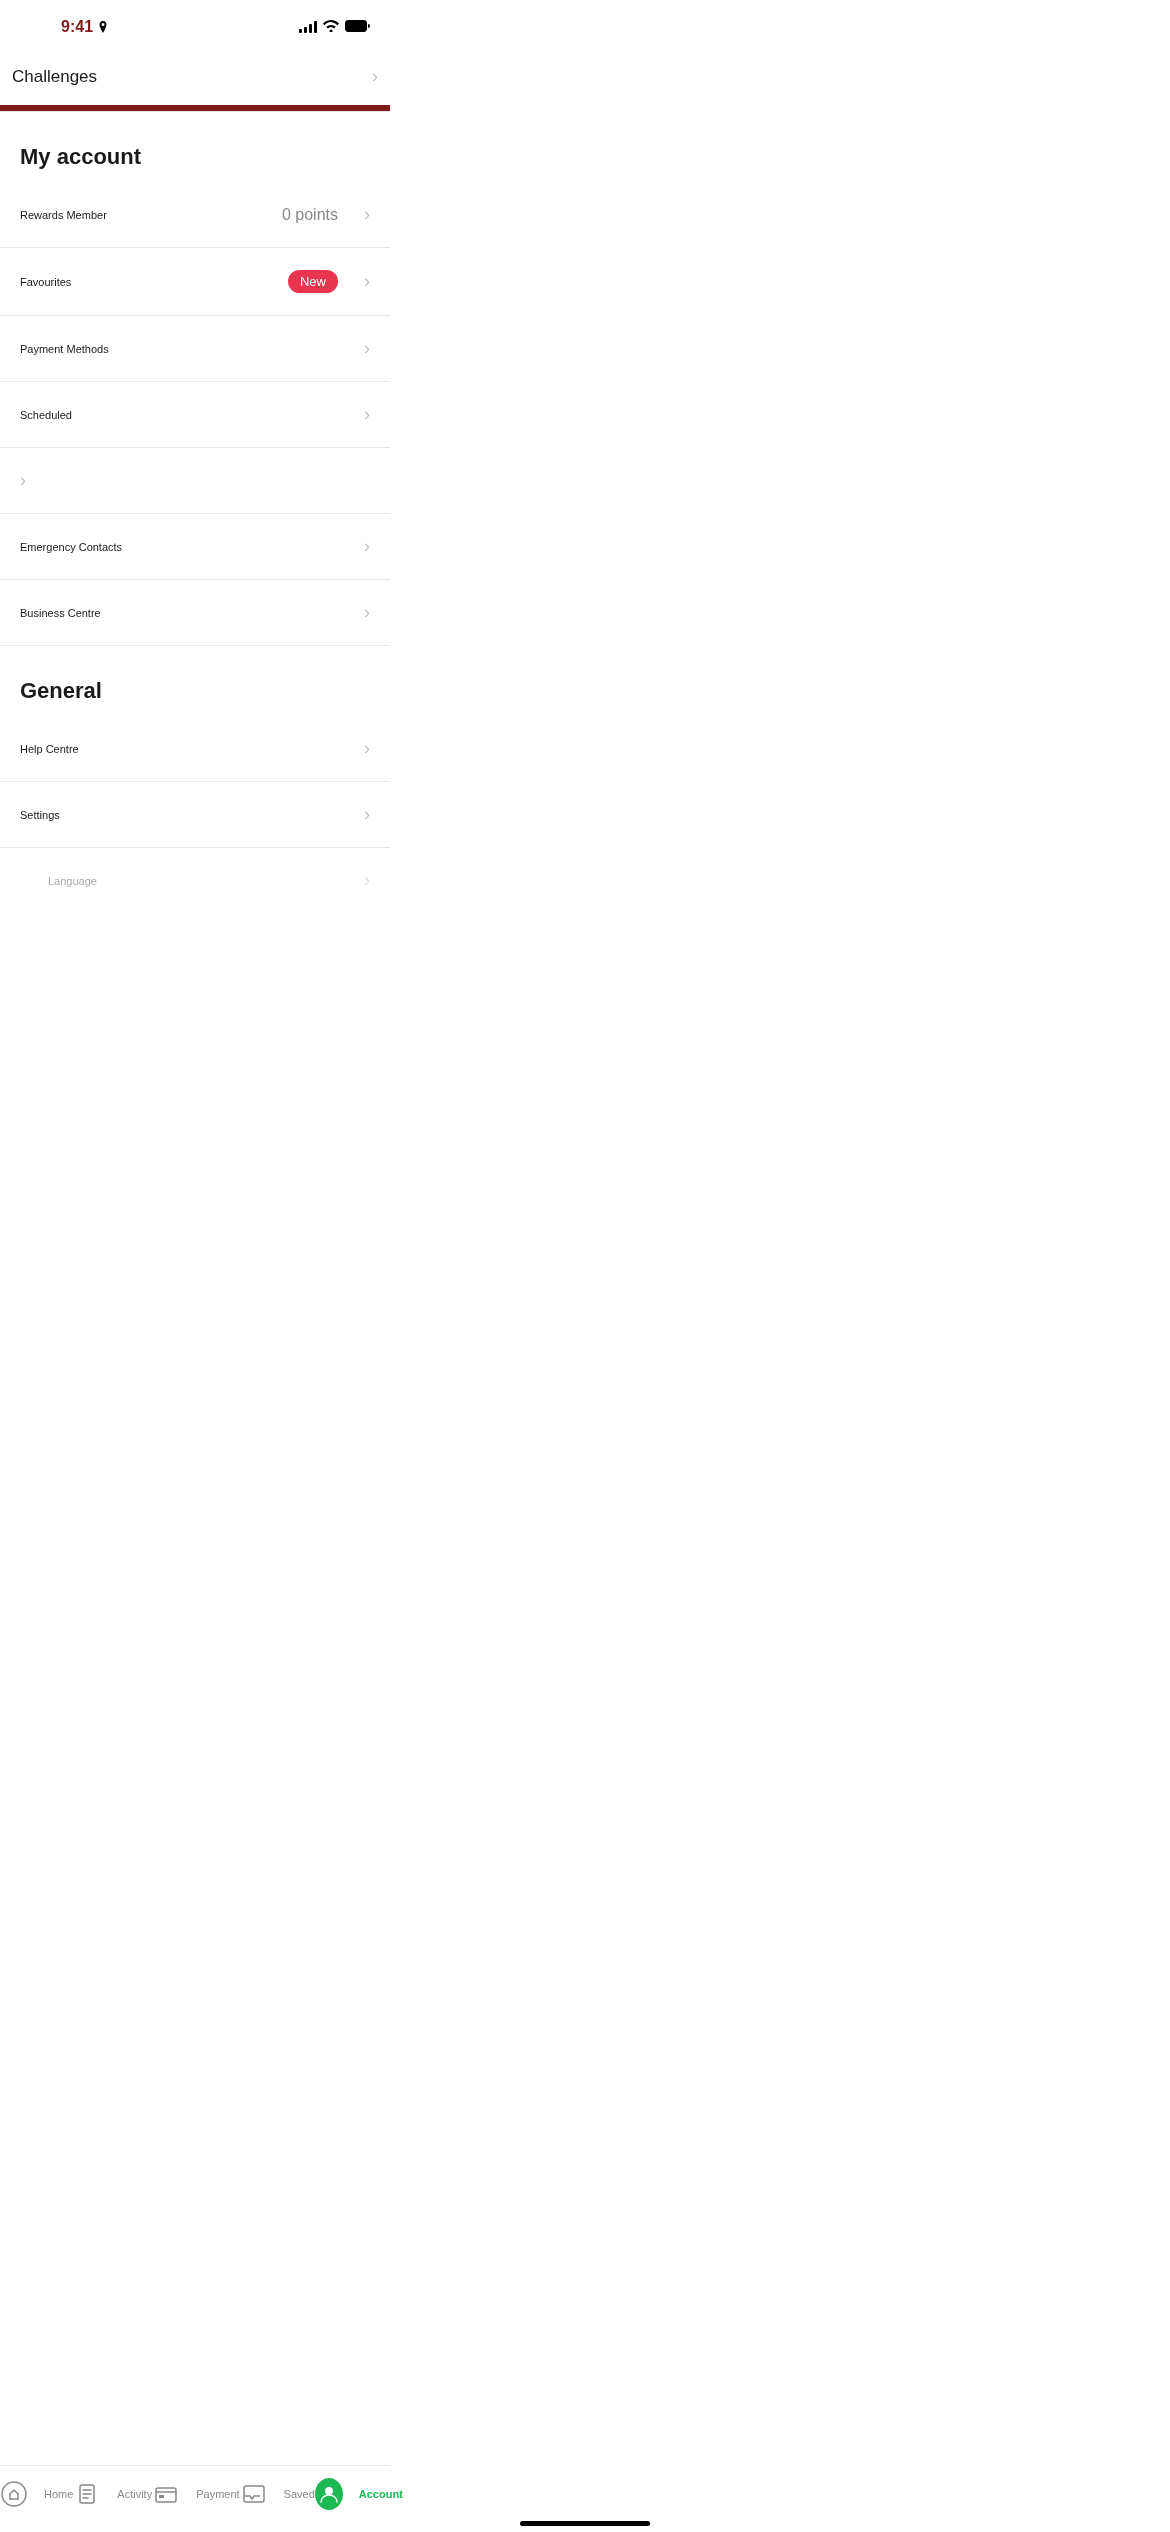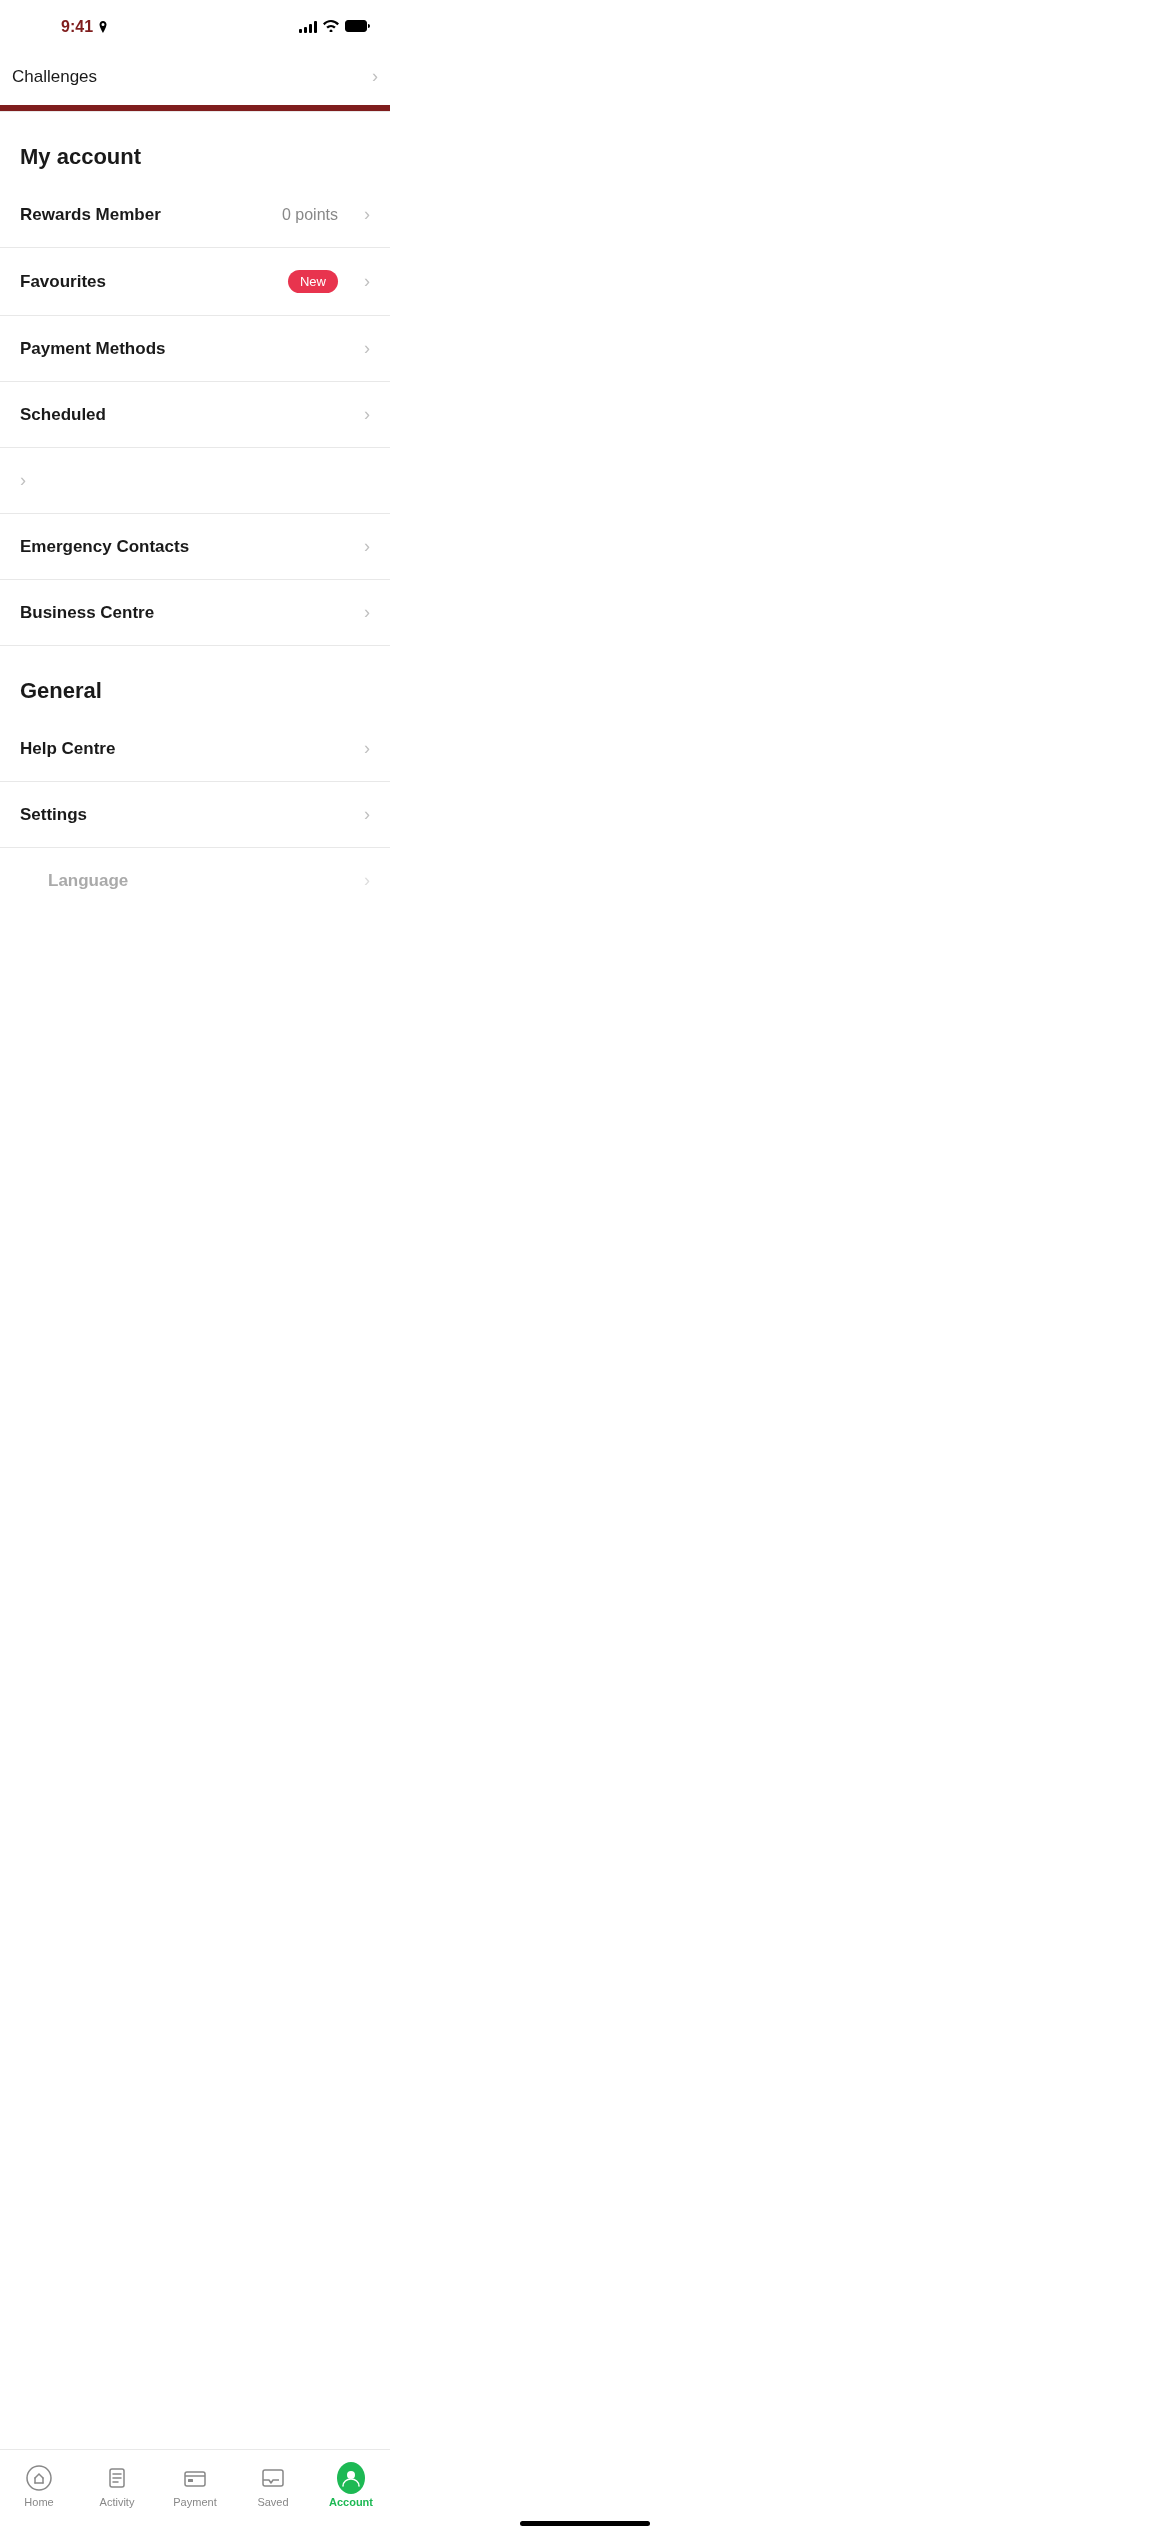--- a/index.html
+++ b/index.html
@@ -81,23 +81,23 @@
     }
 
     .menu-item-left {
       display: flex;
       align-items: center;
       gap: 10px;
       flex: 1;
     }
 
     .menu-item-label {
-      font-size: 17px;
+      font-size: 11px;
       color: #1a1a1a;
-      font-weight: 700;
+      font-weight: 400;
     }
 
     .menu-item-right {
       display: flex;
       align-items: center;
       gap: 26px;
     }
 
     .menu-item-value {
       font-size: 16px;
@@ -149,23 +149,23 @@
       border-top: 1px solid #e8e8e8;
       display: flex;
       align-items: flex-start;
       justify-content: space-around;
       padding: 10px 0 24px 0;
       z-index: 100;
     }
 
     .nav-item {
       display: flex;
-      flex-direction: column;
-      align-items: center;
-      gap: 4px;
+      flex-direction: row;
+      align-items: center;
+      gap: 16px;
       cursor: pointer;
       flex: 1;
       padding-top: 4px;
     }
 
     .nav-icon {
       width: 28px;
       height: 28px;
       display: flex;
       align-items: center;

